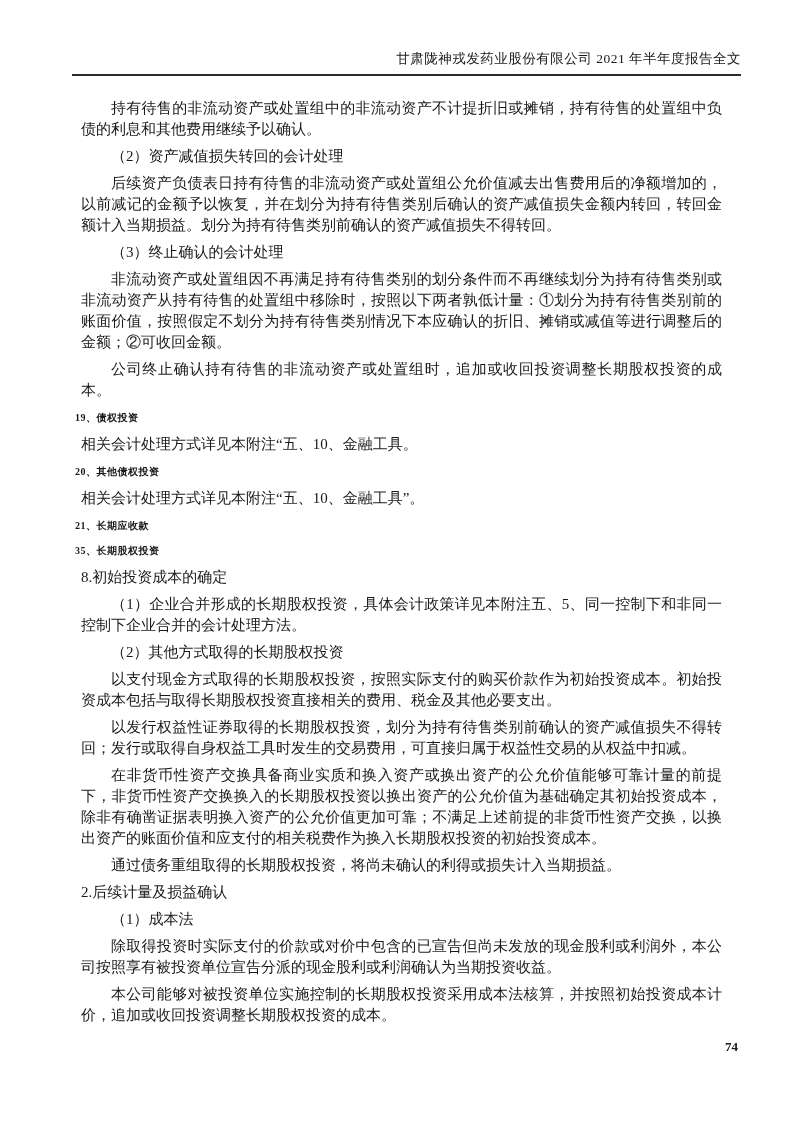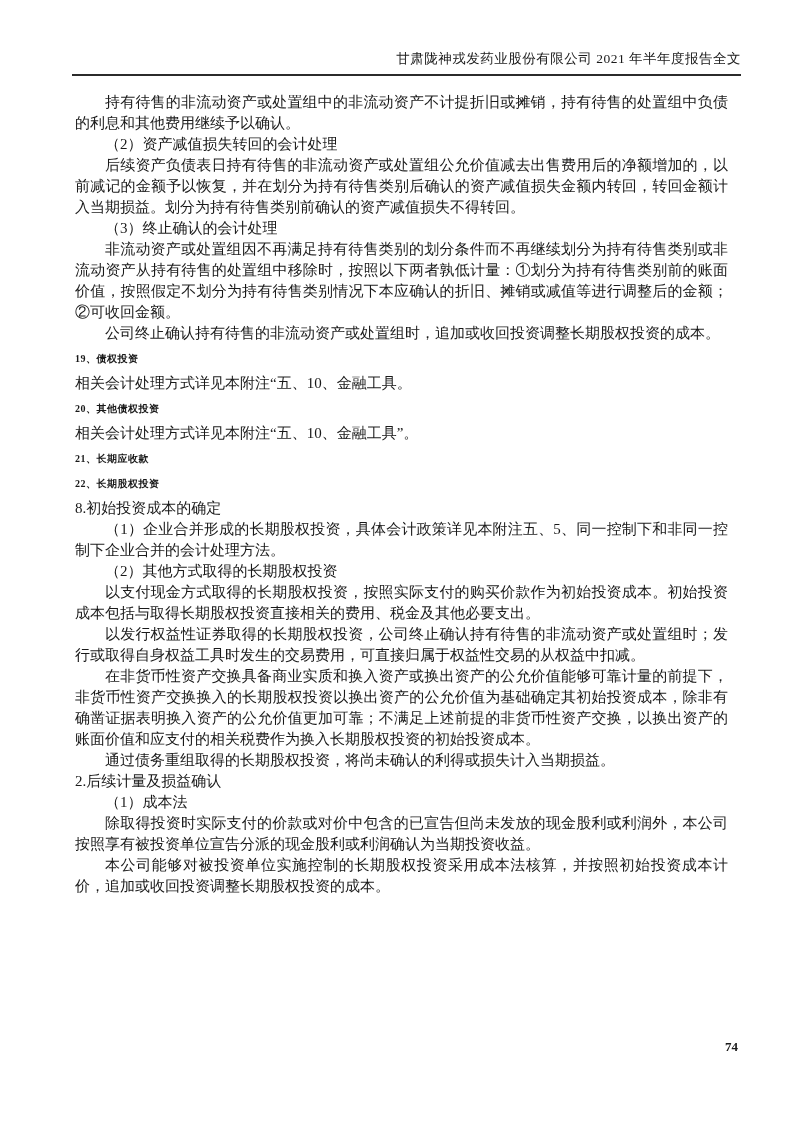--- a/index.html
+++ b/index.html
@@ -29,21 +29,21 @@
   }
   .content {
     position: absolute;
     left: 75px;
     top: 92px;
     width: 653px;
     font-size: 15px;
     line-height: 21px;
     text-align: justify;
   }
-  .content p { margin: 0; }
+  .content p { margin: 6px; }
   .content p.b { text-indent: 2em; }
   .content p.n { text-indent: 0; }
   .content p.h {
     text-indent: 0;
     font-weight: bold;
     font-size: 10px;
     margin: 4px 0;
     letter-spacing: 0.5px;
   }
   .pagenum {
@@ -73,27 +73,27 @@
     <p class="b">公司终止确认持有待售的非流动资产或处置组时，追加或收回投资调整长期股权投资的成本。</p>
 
     <p class="h">19、债权投资</p>
     <p class="n">相关会计处理方式详见本附注“五、10、金融工具。</p>
 
     <p class="h">20、其他债权投资</p>
     <p class="n">相关会计处理方式详见本附注“五、10、金融工具”。</p>
 
     <p class="h">21、长期应收款</p>
 
-    <p class="h">22、长期股权投资</p>
+    <p class="h">35、长期股权投资</p>
 
     <p class="n">8.初始投资成本的确定</p>
     <p class="b">（1）企业合并形成的长期股权投资，具体会计政策详见本附注五、5、同一控制下和非同一控制下企业合并的会计处理方法。</p>
     <p class="b">（2）其他方式取得的长期股权投资</p>
     <p class="b">以支付现金方式取得的长期股权投资，按照实际支付的购买价款作为初始投资成本。初始投资成本包括与取得长期股权投资直接相关的费用、税金及其他必要支出。</p>
-    <p class="b">以发行权益性证券取得的长期股权投资，公司终止确认持有待售的非流动资产或处置组时；发行或取得自身权益工具时发生的交易费用，可直接归属于权益性交易的从权益中扣减。</p>
+    <p class="b">以发行权益性证券取得的长期股权投资，划分为持有待售类别前确认的资产减值损失不得转回；发行或取得自身权益工具时发生的交易费用，可直接归属于权益性交易的从权益中扣减。</p>
     <p class="b">在非货币性资产交换具备商业实质和换入资产或换出资产的公允价值能够可靠计量的前提下，非货币性资产交换换入的长期股权投资以换出资产的公允价值为基础确定其初始投资成本，除非有确凿证据表明换入资产的公允价值更加可靠；不满足上述前提的非货币性资产交换，以换出资产的账面价值和应支付的相关税费作为换入长期股权投资的初始投资成本。</p>
     <p class="b">通过债务重组取得的长期股权投资，将尚未确认的利得或损失计入当期损益。</p>
     <p class="n">2.后续计量及损益确认</p>
     <p class="b">（1）成本法</p>
     <p class="b">除取得投资时实际支付的价款或对价中包含的已宣告但尚未发放的现金股利或利润外，本公司按照享有被投资单位宣告分派的现金股利或利润确认为当期投资收益。</p>
     <p class="b">本公司能够对被投资单位实施控制的长期股权投资采用成本法核算，并按照初始投资成本计价，追加或收回投资调整长期股权投资的成本。</p>
   </div>
 
   <div class="pagenum">74</div>
 

